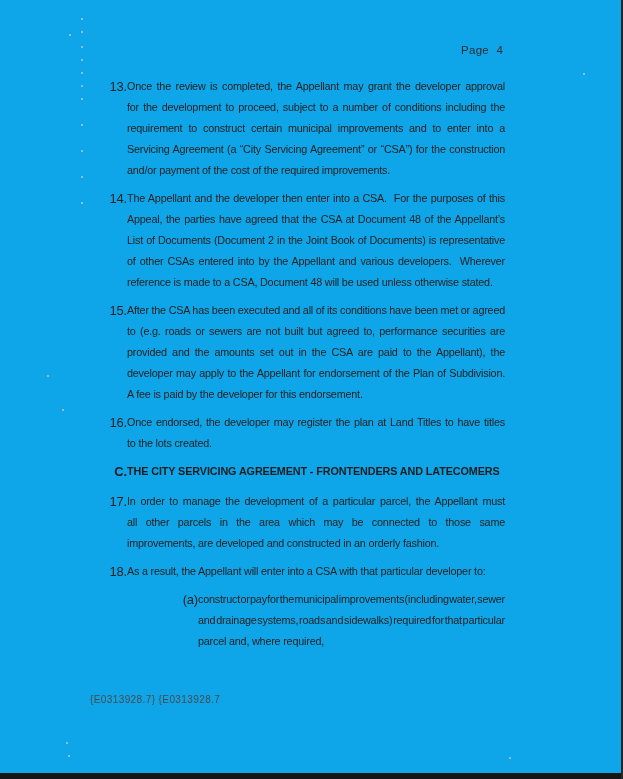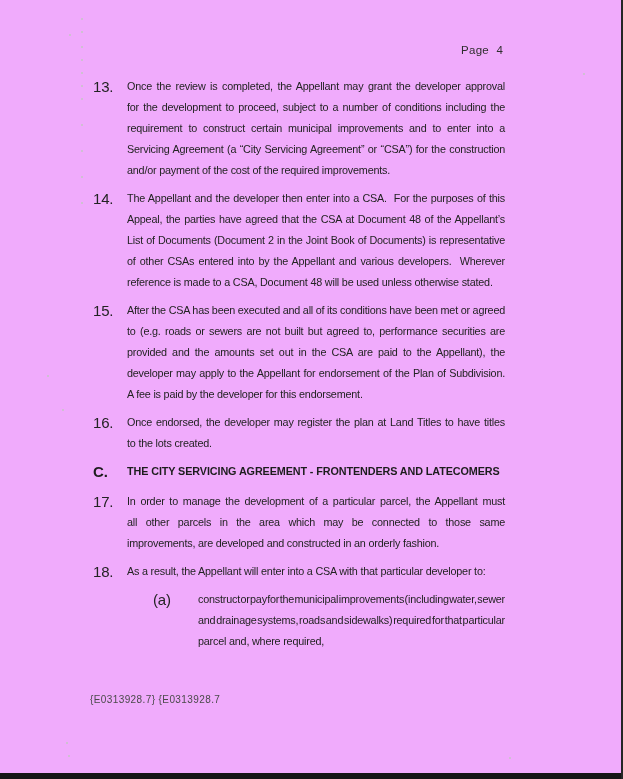--- a/index.html
+++ b/index.html
@@ -1,27 +1,27 @@
 <!DOCTYPE html>
 <html><head>
 <meta charset="utf-8">
 <style>
   * { margin:0; padding:0; box-sizing:border-box; }
   html,body { background:#ffffff; }
   .sheet {
-    position:relative; width:623px; height:779px; background:#f0abfc;
+    position:relative; width:623px; height:779px; background:#0ea5e9;
     font-family:"Liberation Sans", sans-serif; color:#232323; overflow:hidden;
   }
   .page-number {
     position:absolute; left:461px; top:44px;
     font-size:11.5px; color:#2e2e2e; letter-spacing:.3px; word-spacing:4px;
   }
   .doc-body { position:absolute; left:93px; top:76px; width:412px; }
   .para { display:flex; margin-bottom:7px; }
-  .para .marker { flex:0 0 34px; font-size:15px; line-height:21px; letter-spacing:-.2px; }
+  .para .marker { flex:0 0 34px; font-size:13px; line-height:21px; letter-spacing:-.2px;text-align:right; }
   .para .lines { flex:1; min-width:0; }
   .tline { height:21px; line-height:21px; font-size:10.8px; letter-spacing:-.2px; }
   .tline span { white-space:pre; display:inline-block; }
   .para.heading { margin-top:3px; margin-bottom:9px; }
   .para.heading .marker, .para.heading .tline { font-weight:bold; color:#1d1d1d; letter-spacing:-.1px; }
   .para.subitem { margin-left:60px; }
   .para.subitem .marker { flex:0 0 45px; }
   .doc-footer {
     position:absolute; left:90px; top:694px;
     font-size:10px; color:#4a4a4a; letter-spacing:.4px;

